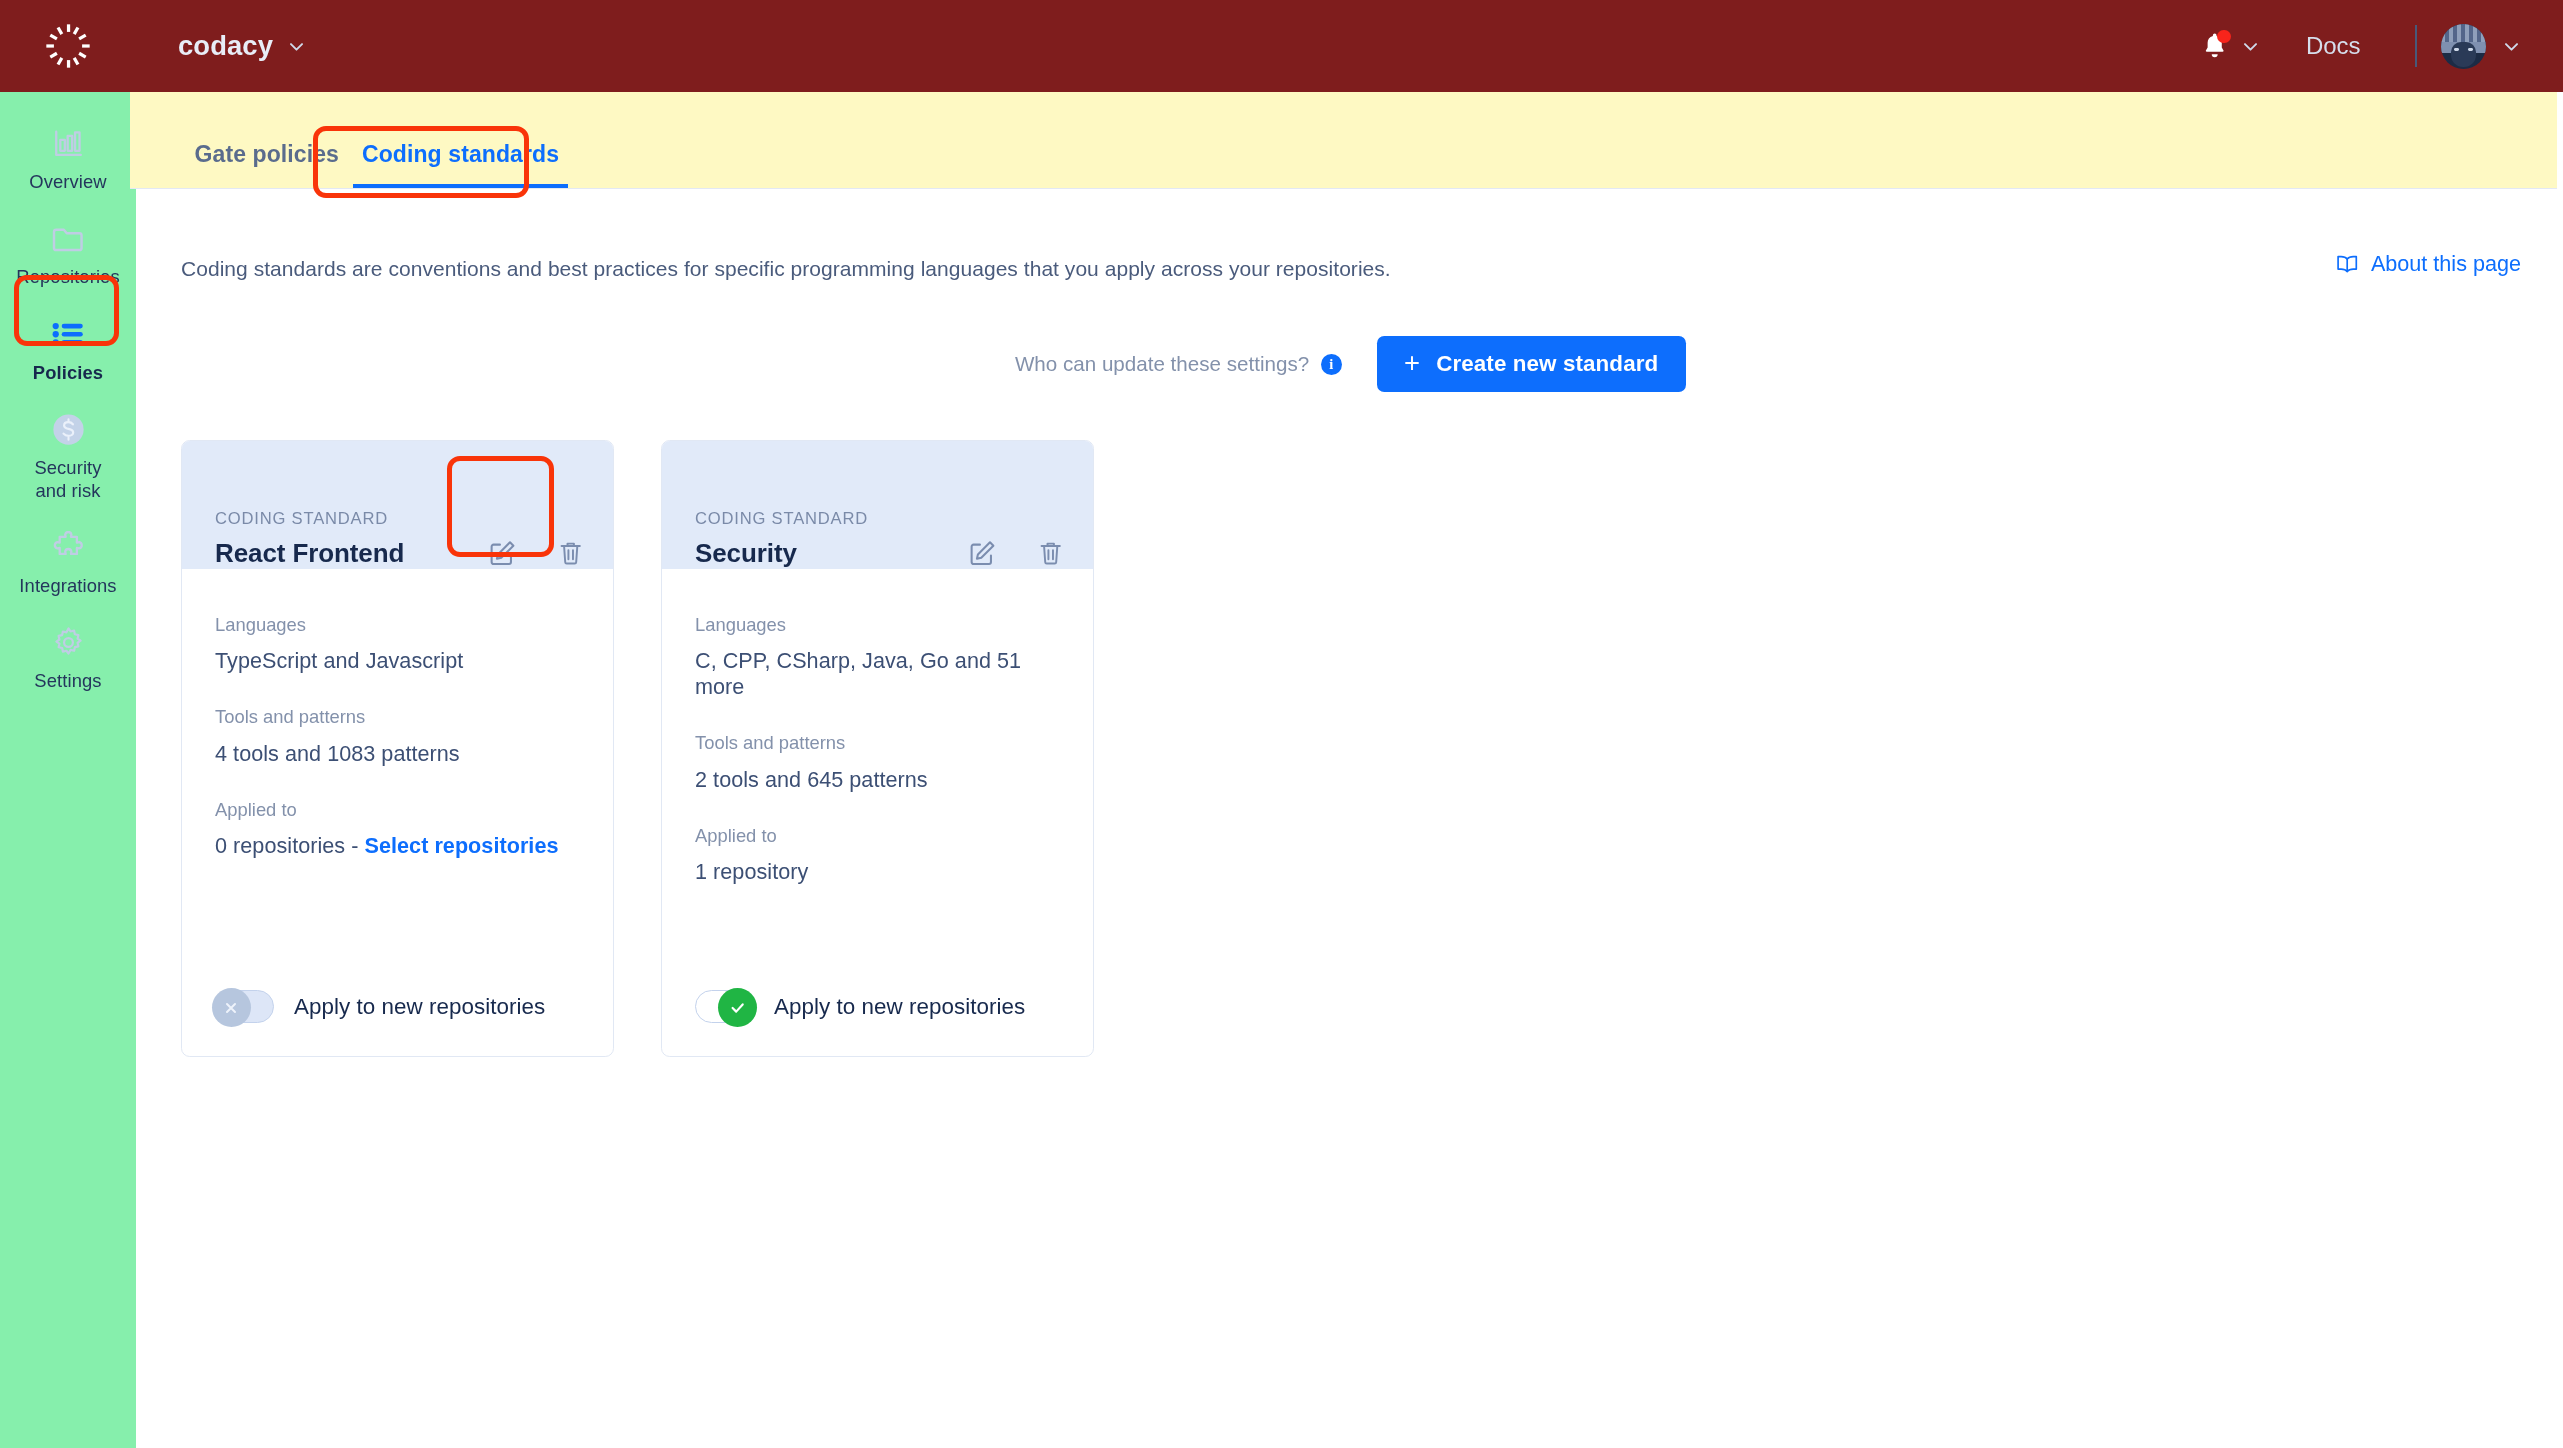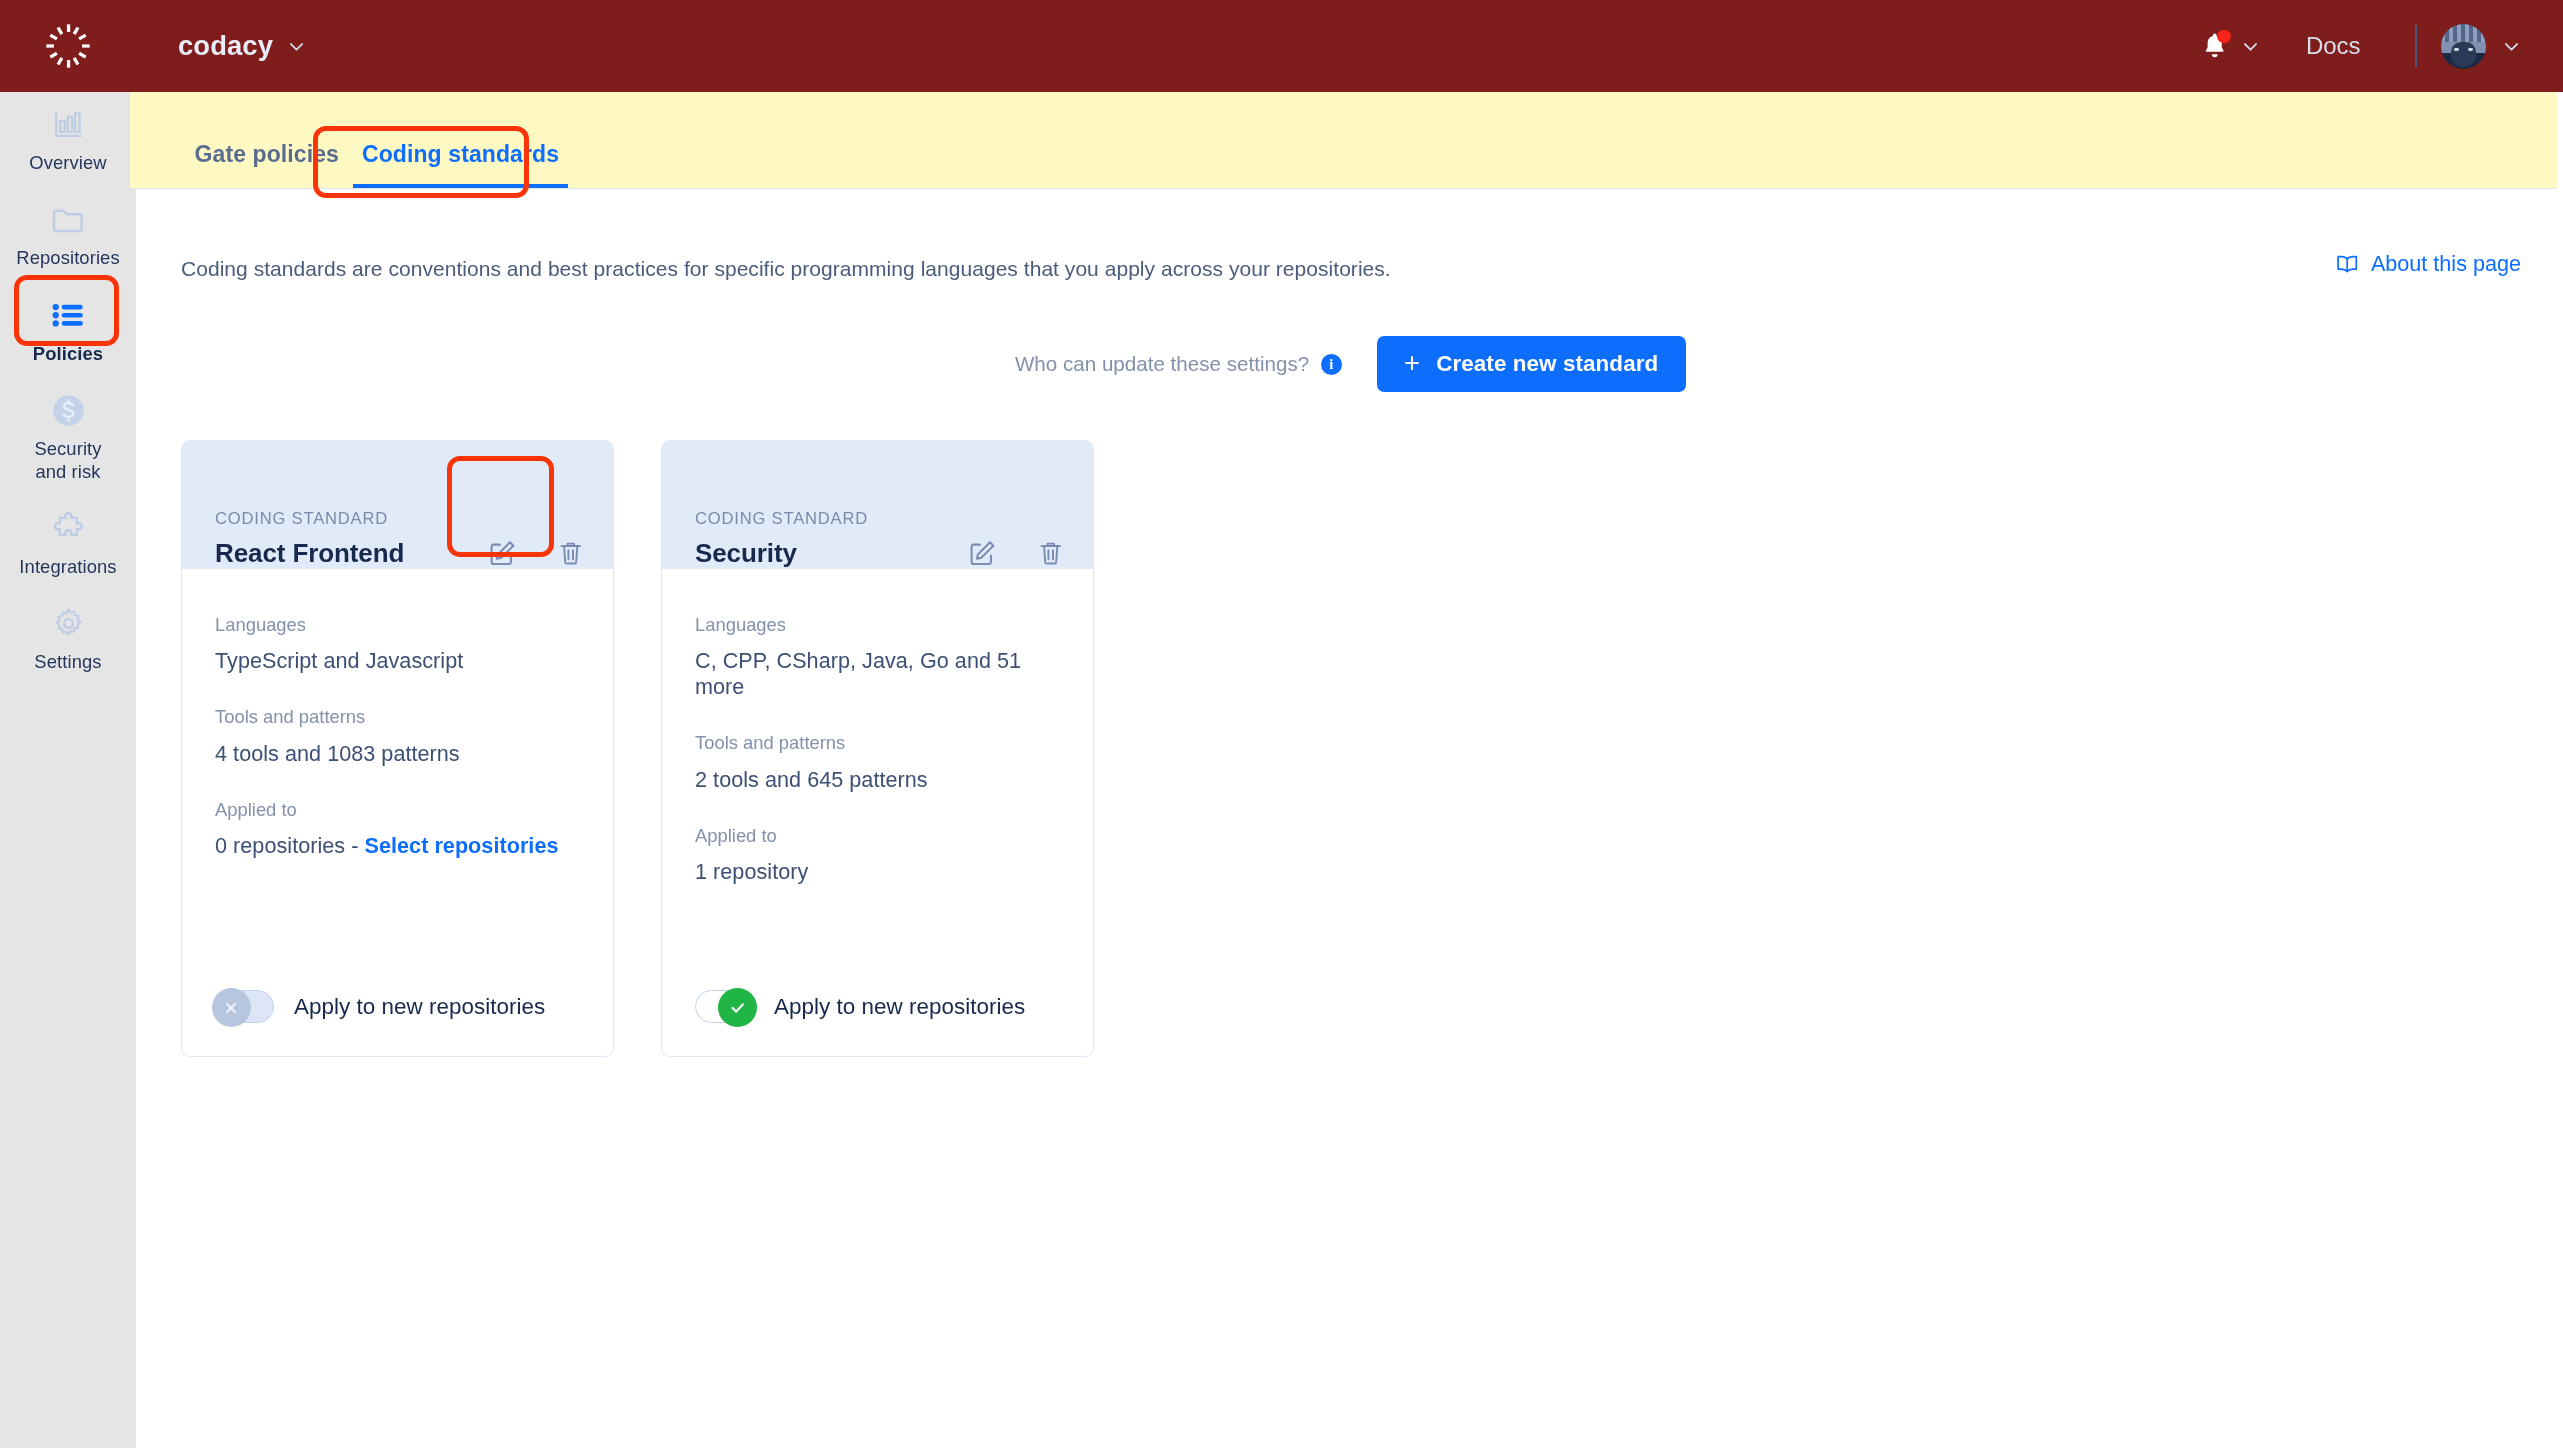--- a/index.html
+++ b/index.html
@@ -96,22 +96,23 @@
   .avatar .av-eye {
     position:absolute; top:54%; width:11%; height:8%;
     background:#cdd7e8; border-radius:1.4px;
   }
 
   
   .sidebar {
     position:absolute;
     left:0; top:92px;
     width: 144px; height: 1357px;
-    background: #e5e5e5;
+    background: #86efac;
     border-right: 0.7px solid #d3dff2;
+    padding-top: 19px;
   }
   .nav-item {
     width: 136px;
     padding: 13px 4.3px 13px 4.3px;
     display:flex; flex-direction:column; align-items:center; gap: 7.2px;
     cursor:pointer;
     position: relative;
   }
   .nav-icon { width: 42px; height: 39px; display:flex; align-items:center; justify-content:center; }
   .nav-icon svg { display:block; }

